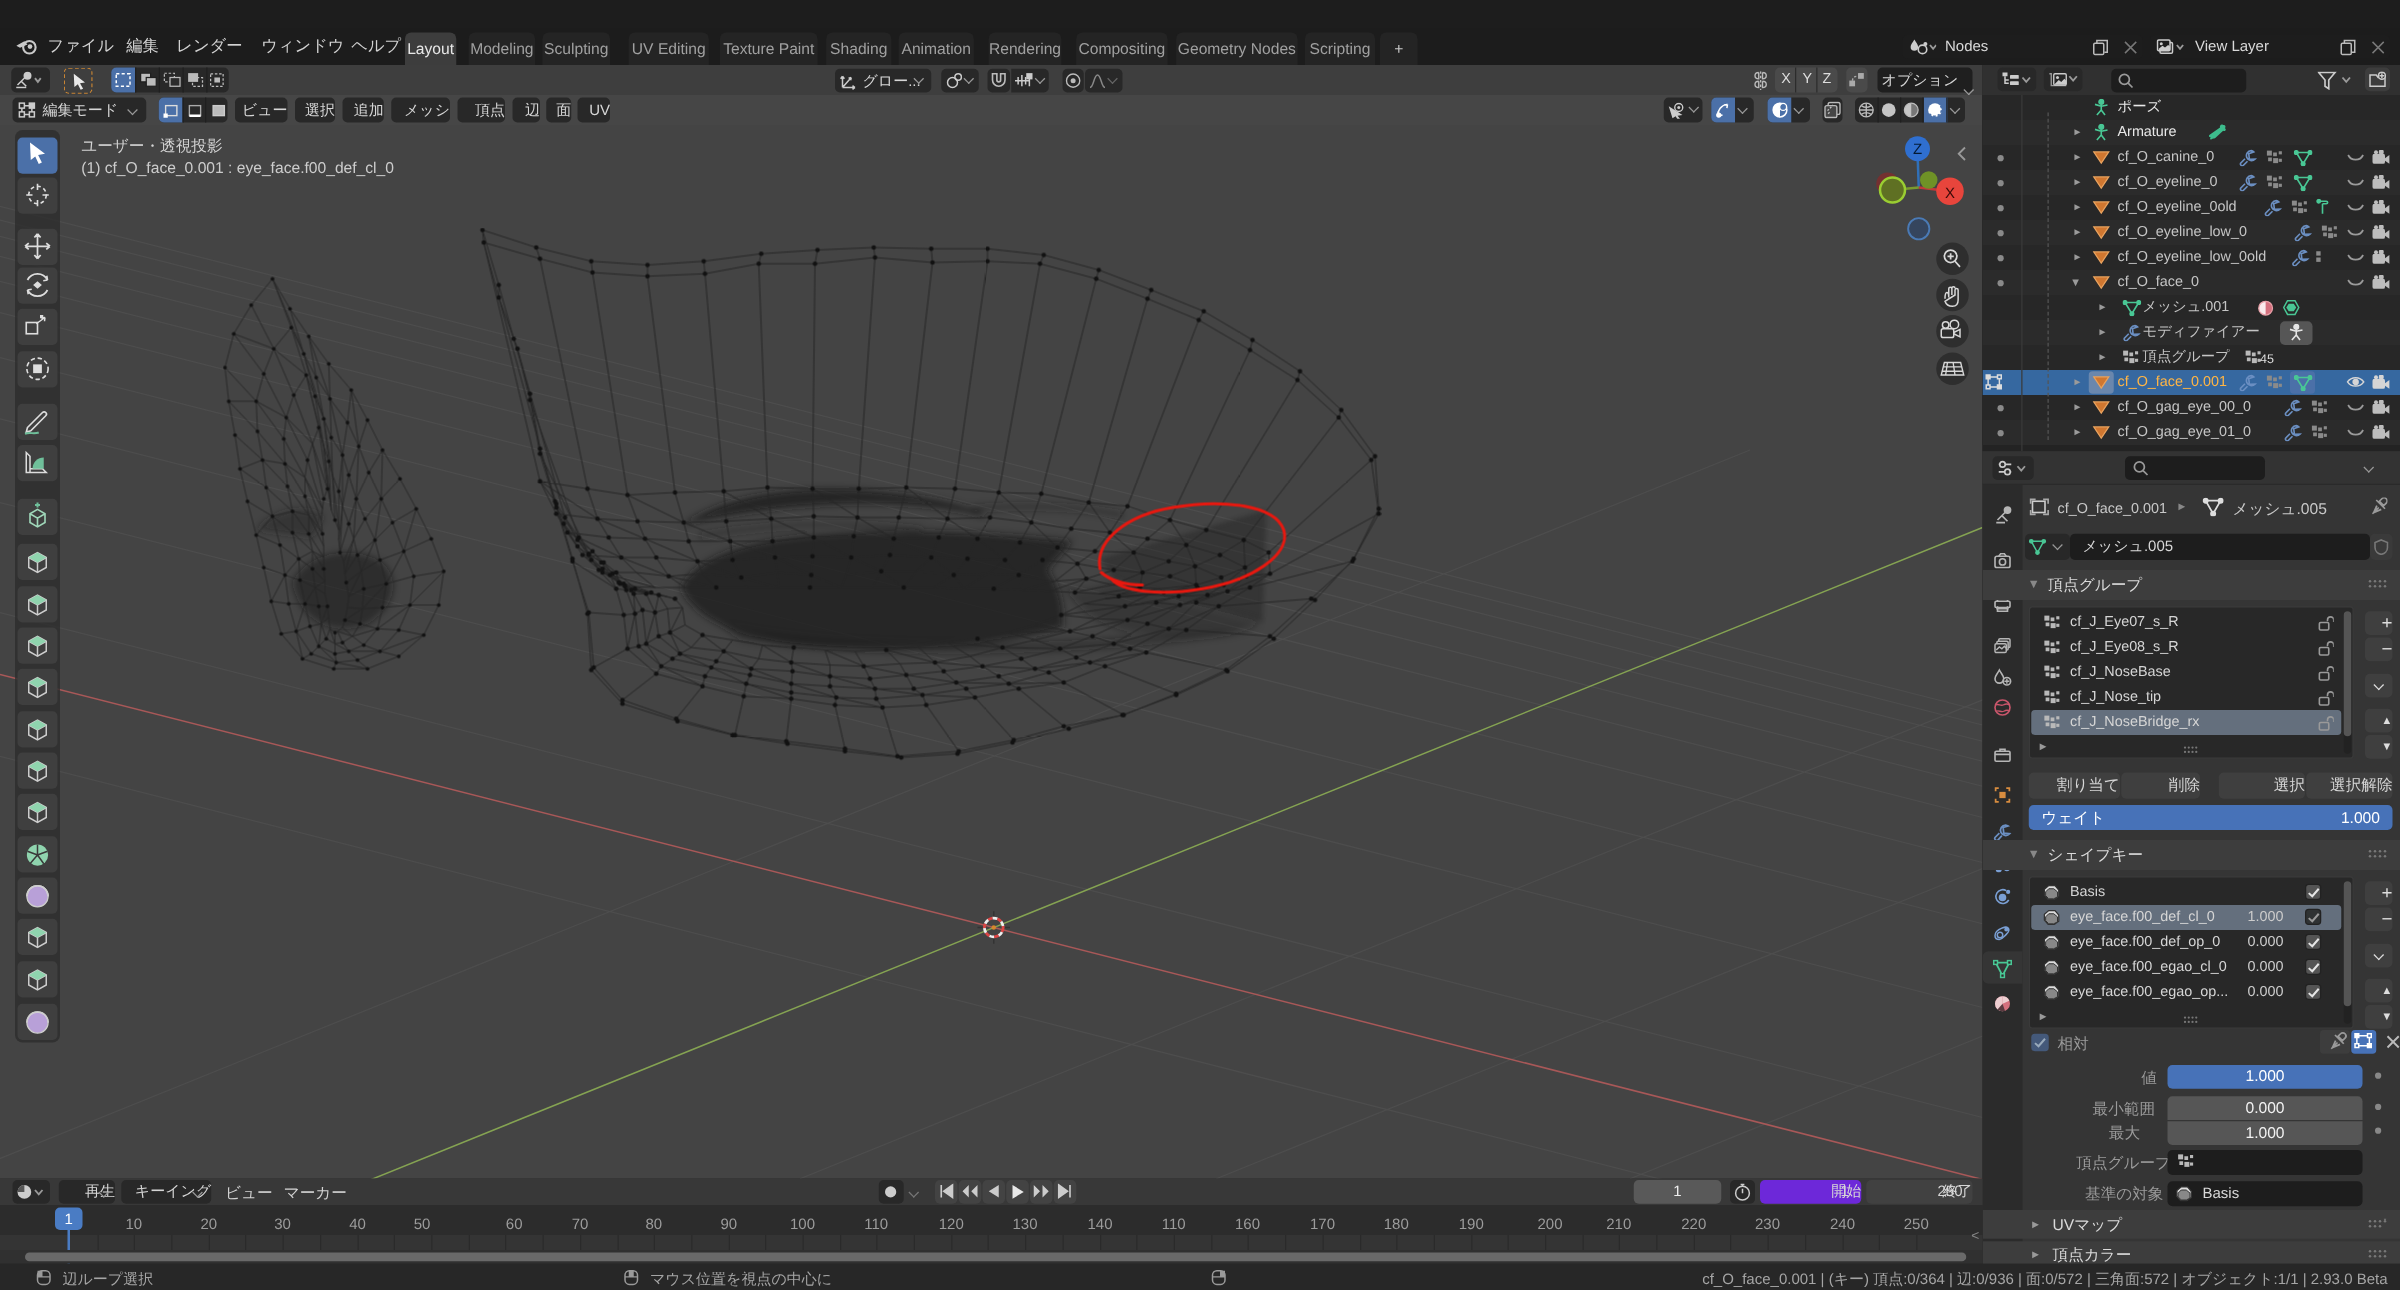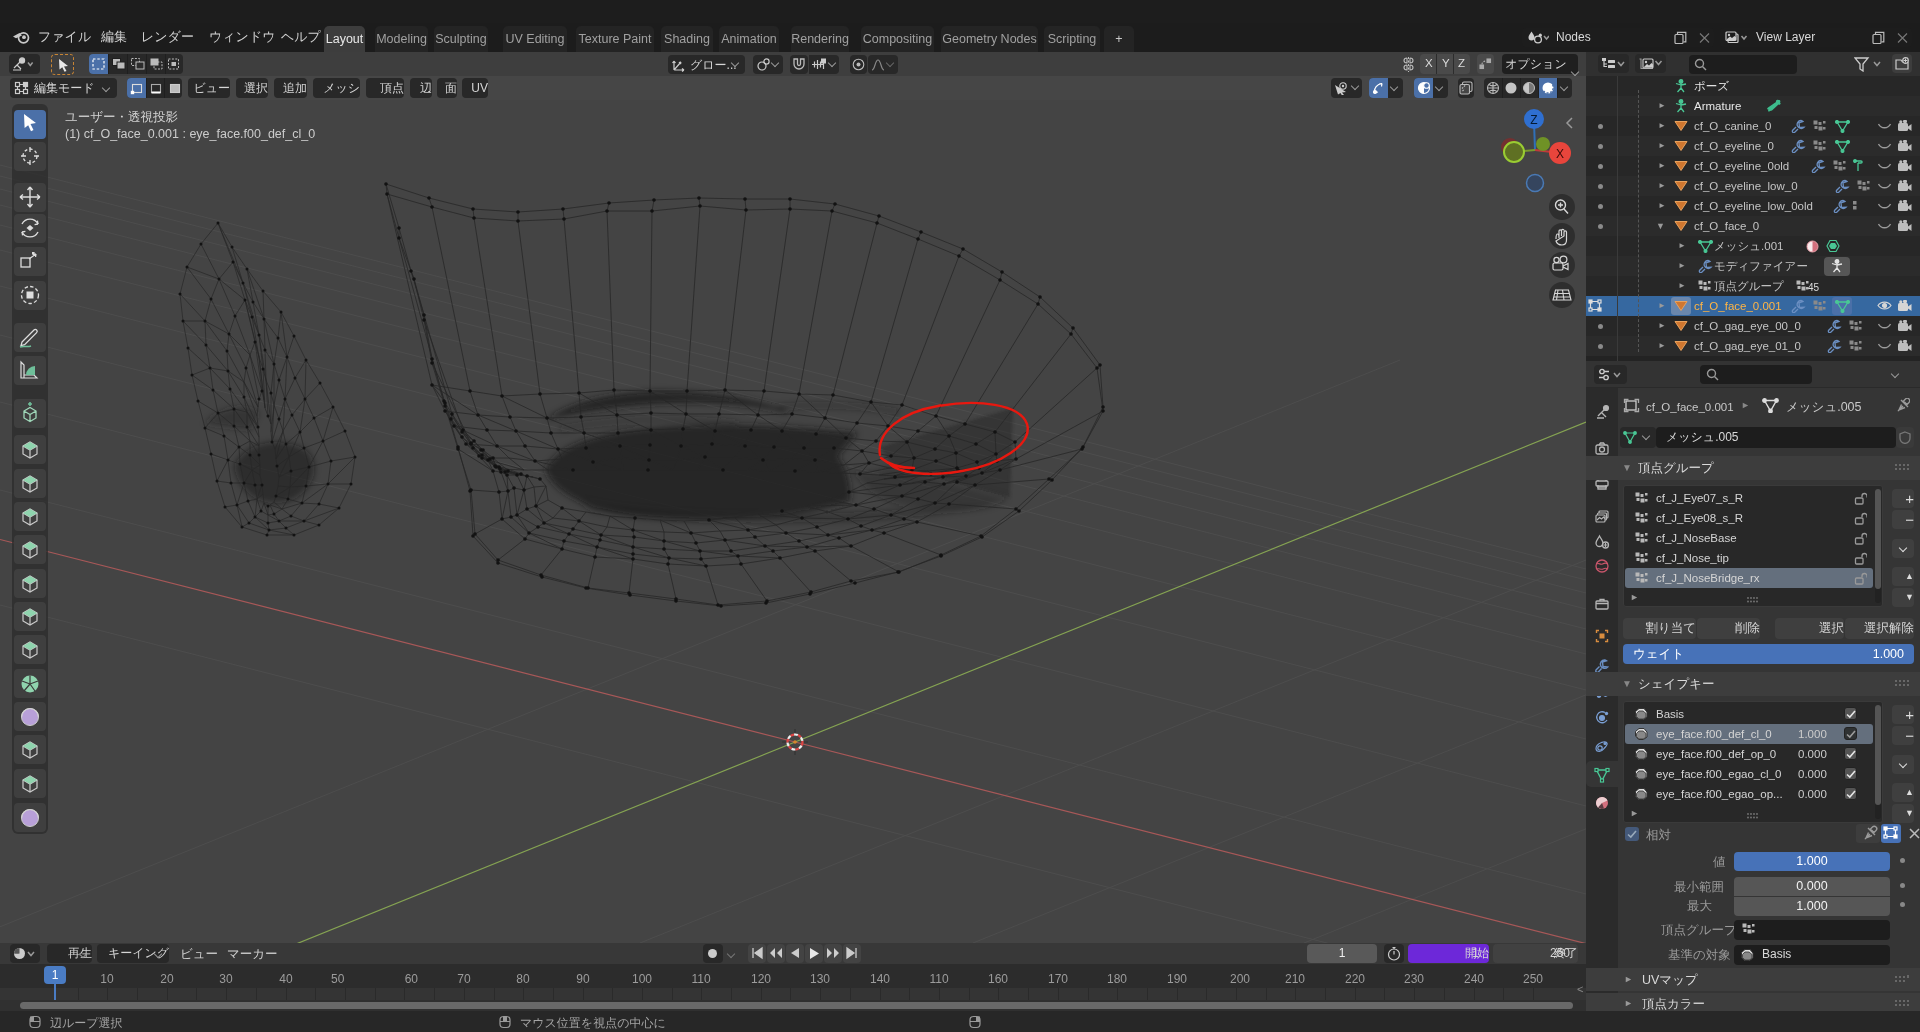--- a/index.html
+++ b/index.html
@@ -1844,13 +1844,14 @@
         <rect x="2" y="1.5" width="10" height="11" rx="3.5" fill="none" stroke="#9a9a9a" stroke-width="1.2"></rect>
         <path d="M5 1.5 h4 v5 H5 Z" fill="#9a9a9a"></path>
         <path d="M2 6.5 h10" stroke="#9a9a9a" stroke-width="1"></path>
       </svg>
       <span class="abs" style="left:520px;top:4px">マウス位置を視点の中心に</span>
 <svg class="ic" style="left:968px;top:4px" width="14" height="14" viewBox="0 0 14 14">
         <rect x="2" y="1.5" width="10" height="11" rx="3.5" fill="none" stroke="#9a9a9a" stroke-width="1.2"></rect>
         <path d="M8 1.5 h4 v5 H8 Z" fill="#9a9a9a"></path>
         <path d="M2 6.5 h10" stroke="#9a9a9a" stroke-width="1"></path>
       </svg>
+<span class="abs" style="right:10px;top:4px">cf_O_face_0.001 | (キー) 頂点:0/364 | 辺:0/936 | 面:0/572 | 三角面:572 | オブジェクト:1/1 | 2.93.0 Beta</span>
 </div>
 </div>
 </body></html>

